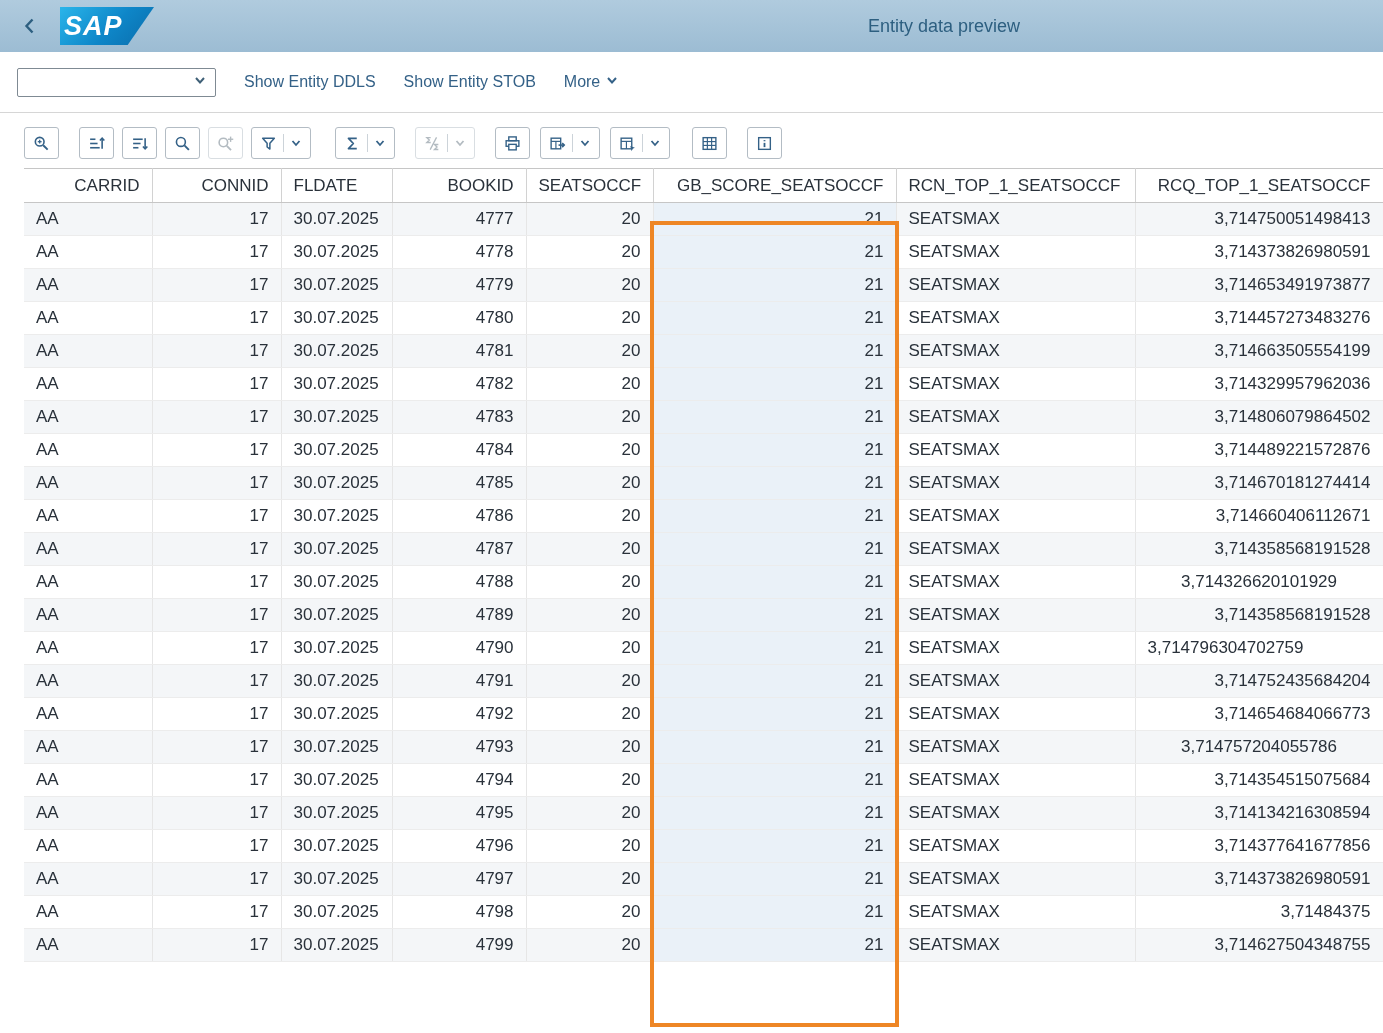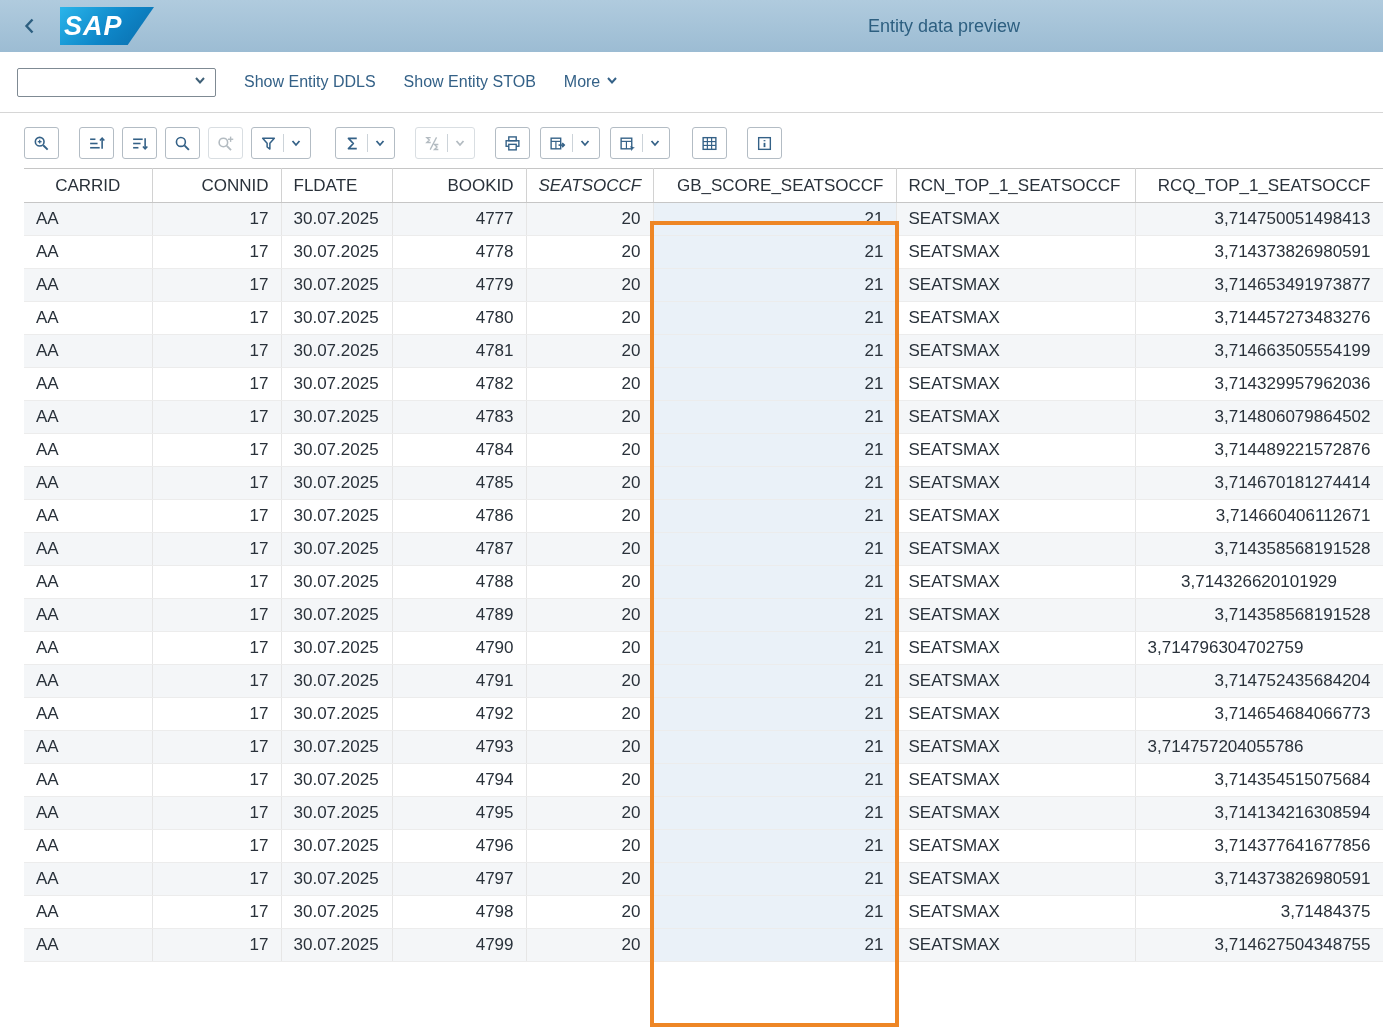--- a/index.html
+++ b/index.html
@@ -281,25 +281,25 @@
             <line x1="8" y1="4.8" x2="8" y2="5.9" stroke="currentColor" stroke-width="1.7"></line>
             <line x1="8" y1="7.4" x2="8" y2="11.4" stroke="currentColor" stroke-width="1.7"></line>
           </svg>
         </span>
       </button>
     </div>
 
   <table class="alv">
     <thead>
       <tr>
-          <th style="width: 128px; text-align: center;">CARRID</th>
+          <th style="width: 128px; text-align: right;">CARRID</th>
           <th style="width: 129px; text-align: right;">CONNID</th>
           <th style="width: 111px; text-align: left;">FLDATE</th>
           <th style="width: 134px; text-align: right;">BOOKID</th>
-          <th style="width: 127px; text-align: right; font-style: italic;">SEATSOCCF</th>
+          <th style="width: 127px; text-align: right;">SEATSOCCF</th>
           <th style="width: 243px; text-align: right;">GB_SCORE_SEATSOCCF</th>
           <th style="width: 239px; text-align: left;">RCN_TOP_1_SEATSOCCF</th>
           <th style="width: 248px; text-align: right;">RCQ_TOP_1_SEATSOCCF</th>
         </tr>
     </thead>
     <tbody>
         <tr class="even">
           <td style="text-align: left;">AA</td>
           <td style="text-align: right;">17</td>
           <td style="text-align: left;">30.07.2025</td>
@@ -460,21 +460,21 @@
           <td style="text-align: right;">3,714654684066773</td>
         </tr>
         <tr class="even">
           <td style="text-align: left;">AA</td>
           <td style="text-align: right;">17</td>
           <td style="text-align: left;">30.07.2025</td>
           <td style="text-align: right;">4793</td>
           <td style="text-align: right;">20</td>
           <td class="hl" style="text-align: right; background: rgb(234, 241, 248);">21</td>
           <td style="text-align: left;">SEATSMAX</td>
-          <td style="text-align: left;">3,714757204055786</td>
+          <td style="text-align: center;">3,714757204055786</td>
         </tr>
         <tr class="odd">
           <td style="text-align: left;">AA</td>
           <td style="text-align: right;">17</td>
           <td style="text-align: left;">30.07.2025</td>
           <td style="text-align: right;">4794</td>
           <td style="text-align: right;">20</td>
           <td class="hl" style="text-align: right; background: rgb(234, 241, 248);">21</td>
           <td style="text-align: left;">SEATSMAX</td>
           <td style="text-align: right;">3,714354515075684</td>

